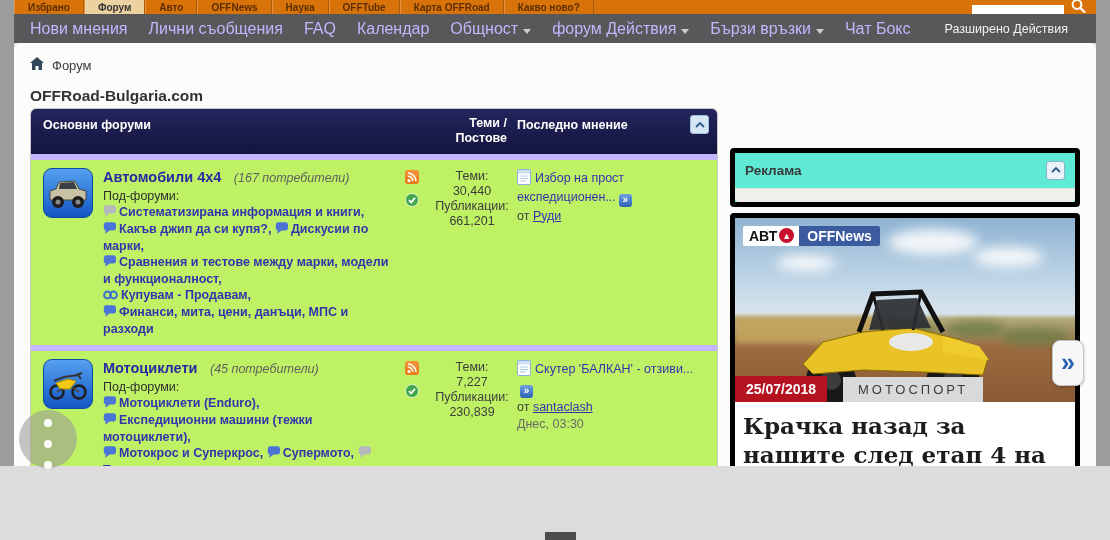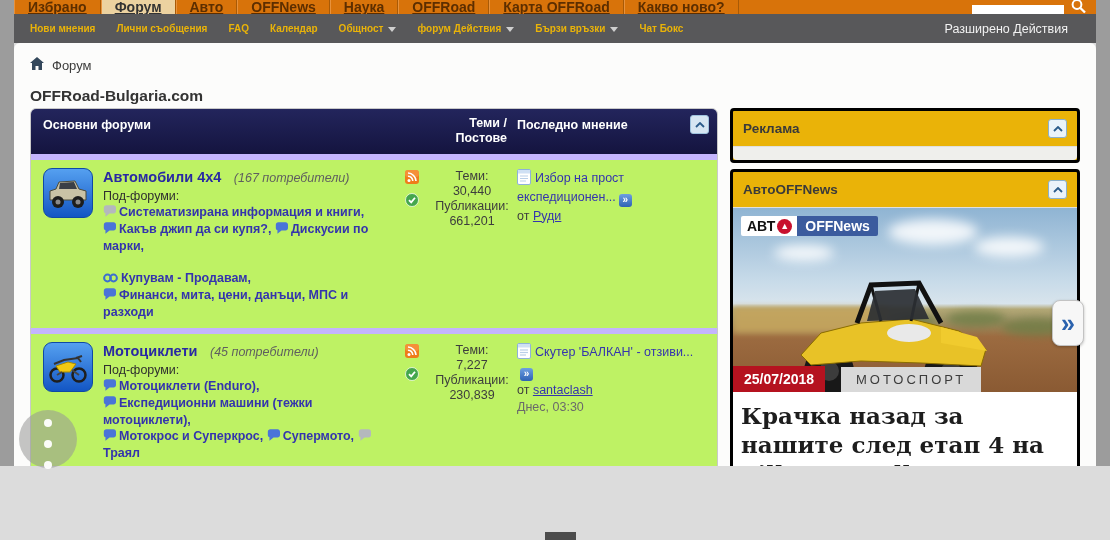--- a/index.html
+++ b/index.html
@@ -2,37 +2,37 @@
 <html><head>
 <meta charset="utf-8">
 <style>
   html,body{margin:0;padding:0;background:#dcdcdc;font-family:"Liberation Sans",sans-serif;}
   .stage{position:relative;width:1110px;height:540px;overflow:hidden;background:#dcdcdc;}
   .frame{position:absolute;top:0;width:14px;height:466px;background:#9c9c9c;z-index:4;}
   .frame.left{left:0;} .frame.right{right:0;}
 
   
   .topbar{position:absolute;left:14px;right:14px;top:0;height:14px;background:#d8730a;overflow:hidden;display:flex;align-items:stretch;z-index:3;}
-  .tab{padding:0 13px;font-size:14px;font-weight:bold;color:#5c2e00;line-height:15px;background:#d8730a;border-right:1px solid #a85a06;border-left:1px solid #e8923c;white-space:nowrap;cursor:pointer;text-decoration:underline;}
+  .tab{padding:0 13px;font-size:10px;font-weight:bold;color:#5c2e00;line-height:15px;background:#d8730a;border-right:1px solid #a85a06;border-left:1px solid #e8923c;white-space:nowrap;cursor:pointer;}
   .tab.active{background:#ecd2a0;color:#333;}
   .searchwrap{position:absolute;right:32px;top:0;width:92px;height:12px;}
   .searchwrap input{width:100%;height:100%;border:none;border-radius:0 0 3px 3px;background:#fff;outline:none;font-size:10px;padding:0 4px;box-sizing:border-box;}
   .searchbtn{position:absolute;right:8px;top:-2px;width:18px;height:16px;cursor:pointer;}
 
   
   .menubar{position:absolute;left:14px;right:14px;top:14px;height:29px;background:#58585a;display:flex;align-items:center;padding:0 16px;box-sizing:border-box;z-index:3;}
-  .mitem{color:#eab308;font-size:10px;margin-right:21px;white-space:nowrap;cursor:pointer;display:flex;align-items:center;gap:5px;font-weight:bold;}
+  .mitem{color:#c4b5fd;font-size:16px;margin-right:21px;white-space:nowrap;cursor:pointer;display:flex;align-items:center;gap:5px;}
   .mright{margin-left:auto;color:#f2f2f2;font-size:12.5px;margin-right:12px;cursor:pointer;}
 
   
   .content{position:absolute;left:14px;right:14px;top:43px;height:423px;background:#fcfcfb;border-radius:6px 6px 0 0;padding:14px 16px 0 16px;box-sizing:border-box;overflow:hidden;z-index:2;}
   .crumb{display:flex;align-items:center;gap:8px;font-size:13px;color:#3c3c3c;margin-bottom:14px;}
   .ptitle{font-size:15.5px;font-weight:bold;color:#333;margin-bottom:3px;}
   .psub{font-size:13px;color:#4a4a4a;margin-bottom:28px;}
-  .cols{display:flex;gap:12px;align-items:flex-start;}
+  .cols{display:flex;gap:12px;align-items:flex-end;}
   .main{width:688px;flex:none;}
   .side{flex:1;min-width:0;position:relative;}
 
   
   .fpanel{border:1px solid #c9c9c9;border-radius:6px 6px 0 0;background:#fff;}
   .fhead{background:linear-gradient(#23255c,#14143f);color:#fff;border-radius:5px 5px 0 0;display:grid;grid-template-columns:1fr 112px 190px;padding:7px 10px 7px 12px;position:relative;min-height:31px;}
   .fhead .t1{font-size:12.5px;font-weight:bold;padding-top:2px;}
   .fhead .t2{font-size:12.5px;font-weight:bold;text-align:right;padding-right:10px;line-height:15px;}
   .fhead .t3{font-size:12.5px;font-weight:bold;padding-top:2px;padding-right:24px;}
   .collapse-dark{position:absolute;right:8px;top:6px;width:17px;height:17px;background:#d6e6f2;border:1px solid #9ec2dd;border-radius:3px;display:flex;align-items:center;justify-content:center;cursor:pointer;}
@@ -50,21 +50,21 @@
   .badgecol{width:18px;display:flex;flex-direction:column;gap:5px;align-items:flex-start;padding-top:2px;}
   .statnums{flex:1;text-align:center;font-size:12.5px;color:#3d3d3d;line-height:15px;padding-top:1px;}
   .flast{font-size:12.5px;line-height:16px;padding-top:1px;}
   .flast .lnk{color:#3434ad;cursor:pointer;}
   .flast .by{color:#3d3d3d;margin-top:1px;}
   .flast .by .nm{color:#3434ad;cursor:pointer;text-decoration:underline;}
   .flast .tm{color:#6a6a6a;margin-top:1px;}
   .jump{display:inline-flex;width:13px;height:13px;border-radius:3px;background:linear-gradient(#6d9fe0,#2e62b5);color:#fff;font-size:10px;font-weight:bold;align-items:center;justify-content:center;vertical-align:-2px;margin-left:3px;cursor:pointer;line-height:1;}
 
   
-  .spanel{border:3px solid #000000;border-radius:4px;background:#eab308;margin-bottom:6px;}
+  .spanel{border:5px solid #000000;border-radius:4px;background:#5eead4;margin-bottom:6px;}
   .sphead{display:flex;align-items:center;justify-content:space-between;padding:8px 10px;border-bottom:1px solid #e0e0de;}
   .sptitle{font-size:13.5px;font-weight:bold;color:#3a3a3a;}
   .collapse-light{width:17px;height:17px;background:#eaf3fa;border:1px solid #8ab0cc;border-radius:3px;display:flex;align-items:center;justify-content:center;cursor:pointer;flex:none;}
   .adbody{height:13px;background:#efefec;border-radius:0 0 4px 4px;}
   .newsbody{background:#fff;}
   .newsimg{position:relative;height:184px;overflow:hidden;cursor:pointer;background:linear-gradient(180deg,#8fb4d3 0%,#c8dbe9 40%,#d8e4ec 52%,#b3a876 55%,#a3976a 60%,#9c6b40 70%,#8a5a33 100%);}
   .cloud{position:absolute;background:#fff;border-radius:50%;filter:blur(6px);opacity:.85;}
   .shrub{position:absolute;background:#6e7d46;border-radius:50%;filter:blur(4px);opacity:.8;}
   .grassband{position:absolute;left:0;right:55%;top:54%;height:14%;background:#c5a55d;filter:blur(3px);opacity:.9;}
   .buggy{position:absolute;left:17%;top:34%;width:210px;height:130px;}
@@ -90,21 +90,21 @@
   <div class="frame left"></div>
   <div class="frame right"></div>
 
   <div class="topbar">
     <div style="display:flex;">
         <div class="tab">Избрано</div>
         <div class="tab active">Форум</div>
         <div class="tab">Авто</div>
         <div class="tab">OFFNews</div>
         <div class="tab">Наука</div>
-        <div class="tab">OFFRoad</div>
+        <div class="tab">OFFTube</div>
         <div class="tab">Карта OFFRoad</div>
         <div class="tab">Какво ново?</div>
       </div>
     <div class="searchwrap">
       <input type="text" value="" style="">
     </div>
     <span class="searchbtn"><svg width="18" height="16" viewBox="0 0 18 16">
           <circle cx="7" cy="6.5" r="4.4" fill="none" stroke="#fff" stroke-width="2"></circle>
           <line x1="10.4" y1="10" x2="15" y2="14.5" stroke="#fff" stroke-width="2.4"></line>
         </svg></span>
@@ -173,21 +173,23 @@
             <div class="finfo">
               <span class="ftitle">Автомобили 4x4</span>
               <span class="fusers">(167 потребители)</span>
               <div class="sflabel">Под-форуми:</div>
               <div class="sflist"><span class="sf"><span class="sfic"><svg width="13" height="12" viewBox="0 0 16 14">
                         <path d="M4 0h9c1.7 0 3 1.3 3 3v4c0 1.7-1.3 3-3 3H8l-5 4v-4H4c-1.7 0-3-1.3-3-3V3c0-1.7 1.3-3 3-3z" fill="#b4b8bd"></path>
                       </svg></span><span>Систематизирана информация и книги,</span></span><br><span class="sf"><span class="sfic"><svg width="13" height="12" viewBox="0 0 16 14">
                         <path d="M4 0h9c1.7 0 3 1.3 3 3v4c0 1.7-1.3 3-3 3H8l-5 4v-4H4c-1.7 0-3-1.3-3-3V3c0-1.7 1.3-3 3-3z" fill="#4a74d8"></path>
                       </svg></span><span>Какъв джип да си купя?,</span></span> <span class="sf"><span class="sfic"><svg width="13" height="12" viewBox="0 0 16 14">
                         <path d="M4 0h9c1.7 0 3 1.3 3 3v4c0 1.7-1.3 3-3 3H8l-5 4v-4H4c-1.7 0-3-1.3-3-3V3c0-1.7 1.3-3 3-3z" fill="#4a74d8"></path>
-                      </svg></span><span>Дискусии по марки,</span></span><br><br><span class="sf"><span class="sfic"><svg width="15" height="10" viewBox="0 0 15 10">
+                      </svg></span><span>Дискусии по марки,</span></span><br><span class="sf"><span class="sfic"><svg width="13" height="12" viewBox="0 0 16 14">
+                        <path d="M4 0h9c1.7 0 3 1.3 3 3v4c0 1.7-1.3 3-3 3H8l-5 4v-4H4c-1.7 0-3-1.3-3-3V3c0-1.7 1.3-3 3-3z" fill="#4a74d8"></path>
+                      </svg></span><span>Сравнения и тестове между марки, модели и функционалност,</span></span><br><span class="sf"><span class="sfic"><svg width="15" height="10" viewBox="0 0 15 10">
                         <circle cx="4.5" cy="5" r="3.4" fill="none" stroke="#3b6fd0" stroke-width="2"></circle>
                         <circle cx="10.5" cy="5" r="3.4" fill="none" stroke="#3b6fd0" stroke-width="2"></circle>
                       </svg></span><span>Купувам - Продавам,</span></span><br><span class="sf"><span class="sfic"><svg width="13" height="12" viewBox="0 0 16 14">
                         <path d="M4 0h9c1.7 0 3 1.3 3 3v4c0 1.7-1.3 3-3 3H8l-5 4v-4H4c-1.7 0-3-1.3-3-3V3c0-1.7 1.3-3 3-3z" fill="#4a74d8"></path>
                       </svg></span><span>Финанси, мита, цени, данъци, МПС и разходи</span></span> </div>
             </div>
             <div class="fstats">
               <div class="badgecol">
                 <span><svg width="14" height="14" viewBox="0 0 14 14">
                       <rect width="14" height="14" rx="3" fill="#ef7c1a"></rect>
@@ -301,28 +303,20 @@
             <span class="collapse-light">
                 <svg width="10" height="6" viewBox="0 0 10 6">
                   <polyline points="1,5 5,1 9,5" fill="none" stroke="#2a5b8a" stroke-width="1.8"></polyline>
                 </svg>
               </span>
           </div>
           <div class="adbody"></div>
         </div>
 
         <div class="spanel">
-          <div class="sphead">
-            <span class="sptitle">АвтоOFFNews</span>
-            <span class="collapse-light">
-                <svg width="10" height="6" viewBox="0 0 10 6">
-                  <polyline points="1,5 5,1 9,5" fill="none" stroke="#2a5b8a" stroke-width="1.8"></polyline>
-                </svg>
-              </span>
-          </div>
           <div class="newsbody">
             <div class="newsimg">
               <span class="cloud" style="left:45%;top:6%;width:90px;height:26px;"></span>
               <span class="cloud" style="left:70%;top:16%;width:70px;height:20px;"></span>
               <span class="cloud" style="left:12%;top:20%;width:60px;height:16px;"></span>
               <span class="grassband"></span>
               <span class="shrub" style="left:62%;top:56%;width:60px;height:16px;"></span>
               <span class="shrub" style="left:78%;top:60%;width:70px;height:18px;"></span>
               <span class="shrub" style="left:48%;top:58%;width:40px;height:12px;"></span>
               <span class="buggy"><svg width="210" height="130" viewBox="0 0 210 130">

